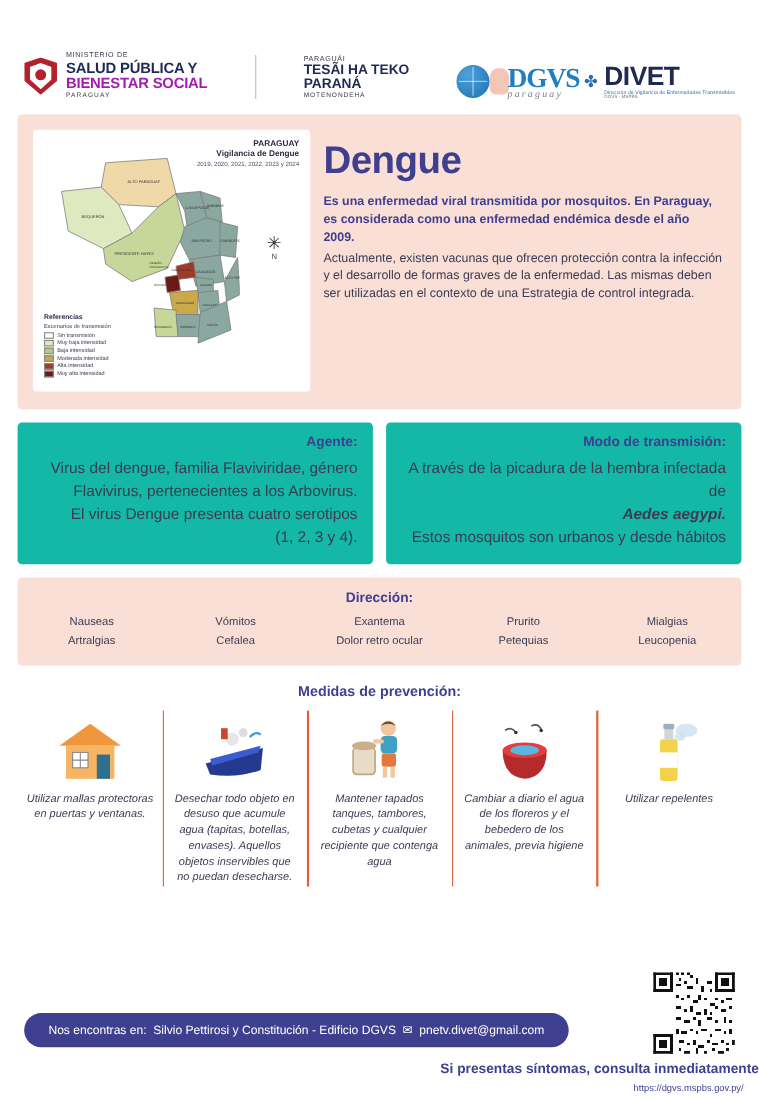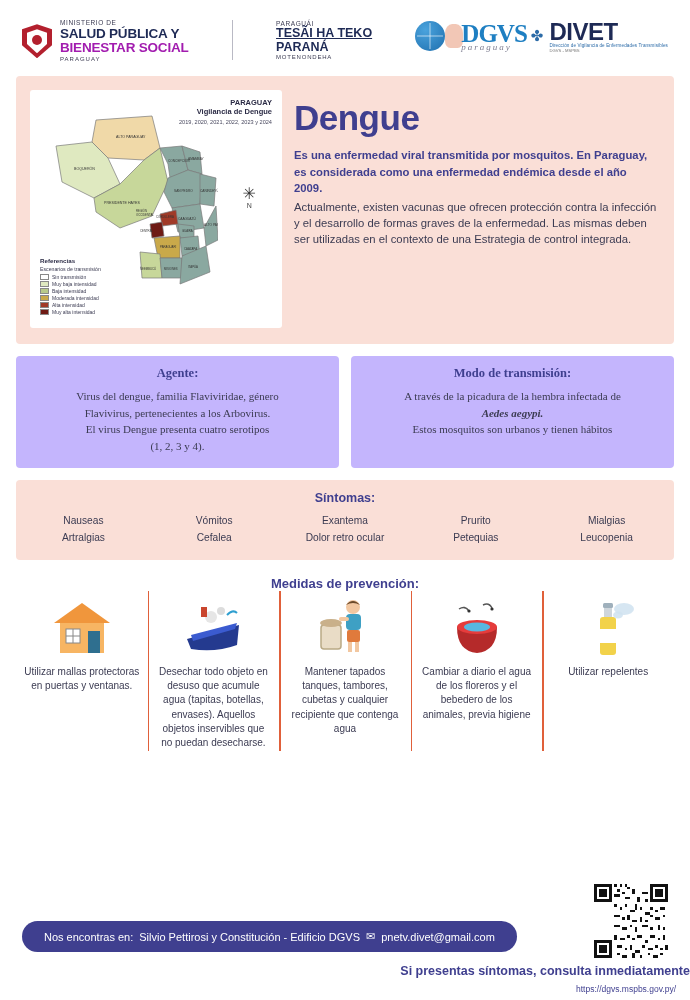--- a/index.html
+++ b/index.html
@@ -8,24 +8,25 @@
     background: #ffffff;
     font-family: "Liberation Sans", sans-serif;
     color: #3b3b52;
     position: relative;
     overflow: hidden;
   }
 
   
   .header {
     display: flex;
-    align-items: flex-start;
+    align-items: flex-end;
     justify-content: space-between;
     padding: 20px 22px 10px 22px;
     gap: 10px;
+    margin-top: 28px;
   }
   .logo-mspbs { display: flex; align-items: center; gap: 8px; }
   .shield {
     width: 30px; height: 34px;
     background: #b3202e;
     clip-path: polygon(50% 0%, 100% 15%, 100% 62%, 50% 100%, 0% 62%, 0% 15%);
     position: relative;
     flex-shrink: 0;
   }
   .shield:after {
@@ -46,21 +47,21 @@
   .mspbs-text { line-height: 1.05; }
   .mspbs-text .l1 { font-size: 6.5px; letter-spacing: .6px; color: #3b3b52; }
   .mspbs-text .l2 { font-size: 13.5px; font-weight: bold; color: #1e2a55; letter-spacing: -.2px;}
   .mspbs-text .l3 { font-size: 13.5px; font-weight: bold; color: #a21caf; letter-spacing: -.2px;}
   .mspbs-text .l4 { font-size: 6px; letter-spacing: 1px; color: #3b3b52; margin-top: 1px;}
 
   .divider-v { width: 1px; height: 40px; background: #b9b9c4; }
 
   .logo-guarani { line-height: 1.08; }
   .logo-guarani .g1 { font-size: 6.5px; letter-spacing: .6px; }
-  .logo-guarani .g2 { font-size: 12.5px; font-weight: bold; color: #1e2a55; text-decoration: underline; }
+  .logo-guarani .g2 { font-size: 12.5px; font-weight: bold; color: #1e2a55; }
   .logo-guarani .g3 { font-size: 12.5px; font-weight: bold; color: #1e2a55; }
   .logo-guarani .g4 { font-size: 6px; letter-spacing: .8px; }
 
   .logo-dgvs { display: flex; align-items: center; gap: 4px; }
   .globe {
     width: 30px; height: 30px; border-radius: 50%;
     background: radial-gradient(circle at 35% 30%, #4aa3dd, #1f6fae);
     position: relative; flex-shrink: 0;
   }
   .globe:after{
@@ -133,46 +134,46 @@
   .intro-text .lead {
     font-size: 11.3px; font-weight: bold; color:#3f3f8f; line-height: 1.45;
   }
   .intro-text .body {
     font-size: 11.3px; color:#3b3b52; line-height: 1.45; margin-top: 2px;
   }
 
   
   .green-row { display:flex; gap: 12px; margin: 12px 16px 0 16px; }
   .panel-green {
-    background:#c4b5fd; border-radius: 4px; flex:1; padding: 10px 14px 14px 14px; text-align:center;font-family:Liberation Serif, serif;
+    background:#14b8a6; border-radius: 4px; flex:1; padding: 10px 14px 14px 14px; text-align:right;
   }
   .panel-green h2 { font-size: 12.5px; color:#3f3f8f; margin-bottom: 7px; }
-  .panel-green p { font-size: 11px; color:#3b3b52; line-height: 1.5; }
+  .panel-green p { font-size: 14px; color:#3b3b52; line-height: 1.5; }
 
   
   .symptoms {
     background:#fadfd7; border-radius: 4px; margin: 12px 16px 0 16px;
     padding: 11px 14px 14px 14px; text-align:center;
   }
   .symptoms h2 { font-size: 12.5px; color:#3f3f8f; margin-bottom: 8px; }
   .sym-grid { display:flex;gap:24px; }
   .sym-col { flex:1; }
   .sym-col div { font-size: 10.2px; color:#3b3b52; line-height: 1.6; }
 
   
-  .prev-title { text-align:center; font-size: 13px; color:#3f3f8f; font-weight:bold; margin: 16px 0 0 0; }
+  .prev-title { text-align:center; font-size: 13px; color:#3f3f8f; font-weight:bold; margin: 16px 0 10px 0; }
   .prev-row { display:flex; margin: 0 16px; }
   .prev-col {
     flex:1; text-align:center; padding: 0 8px; position:relative;
   }
   .prev-col + .prev-col:before {
     content:""; position:absolute; left:0; top:0; width:1.5px; height: 160px; background:#e0603a;
   }
   .prev-icon { height: 66px; display:flex; align-items:flex-end; justify-content:center; margin-bottom: 8px;}
-  .prev-col p { font-size: 10px; color:#3b3b52; line-height:1.42; }
+  .prev-col p { font-size: 10px; color:#3b3b52; line-height:1.42;font-style:italic; }
 
   
   .qr {
     position:absolute; right: 22px; bottom: 42px; width: 74px; height: 74px;
   }
 
   
   .footer-bar {
     position:absolute; left: 22px; bottom: 48px;
     background:#3f3f8f; color:#fff; border-radius: 16px;
@@ -342,26 +343,26 @@
     <h2>Agente:</h2>
     <p>Virus del dengue, familia Flaviviridae, género</p>
     <p>Flavivirus, pertenecientes a los Arbovirus.</p>
     <p>El virus Dengue presenta cuatro serotipos</p>
     <p>(1, 2, 3 y 4).</p>
   </div>
   <div class="panel-green">
     <h2>Modo de transmisión:</h2>
     <p>A través de la picadura de la hembra infectada de</p>
     <p style="font-style:italic;font-weight:bold;">Aedes aegypi.</p>
-    <p>Estos mosquitos son urbanos y tienen hábitos</p>
+    <p>Estos mosquitos son urbanos y desde hábitos</p>
   </div>
 </div>
 
 <div class="symptoms">
-  <h2>Síntomas:</h2>
+  <h2>Dirección:</h2>
   <div class="sym-grid">
     <div class="sym-col">
       <div>Nauseas</div>
       <div>Artralgias</div>
     </div>
     <div class="sym-col">
       <div>Vómitos</div>
       <div>Cefalea</div>
     </div>
     <div class="sym-col">

